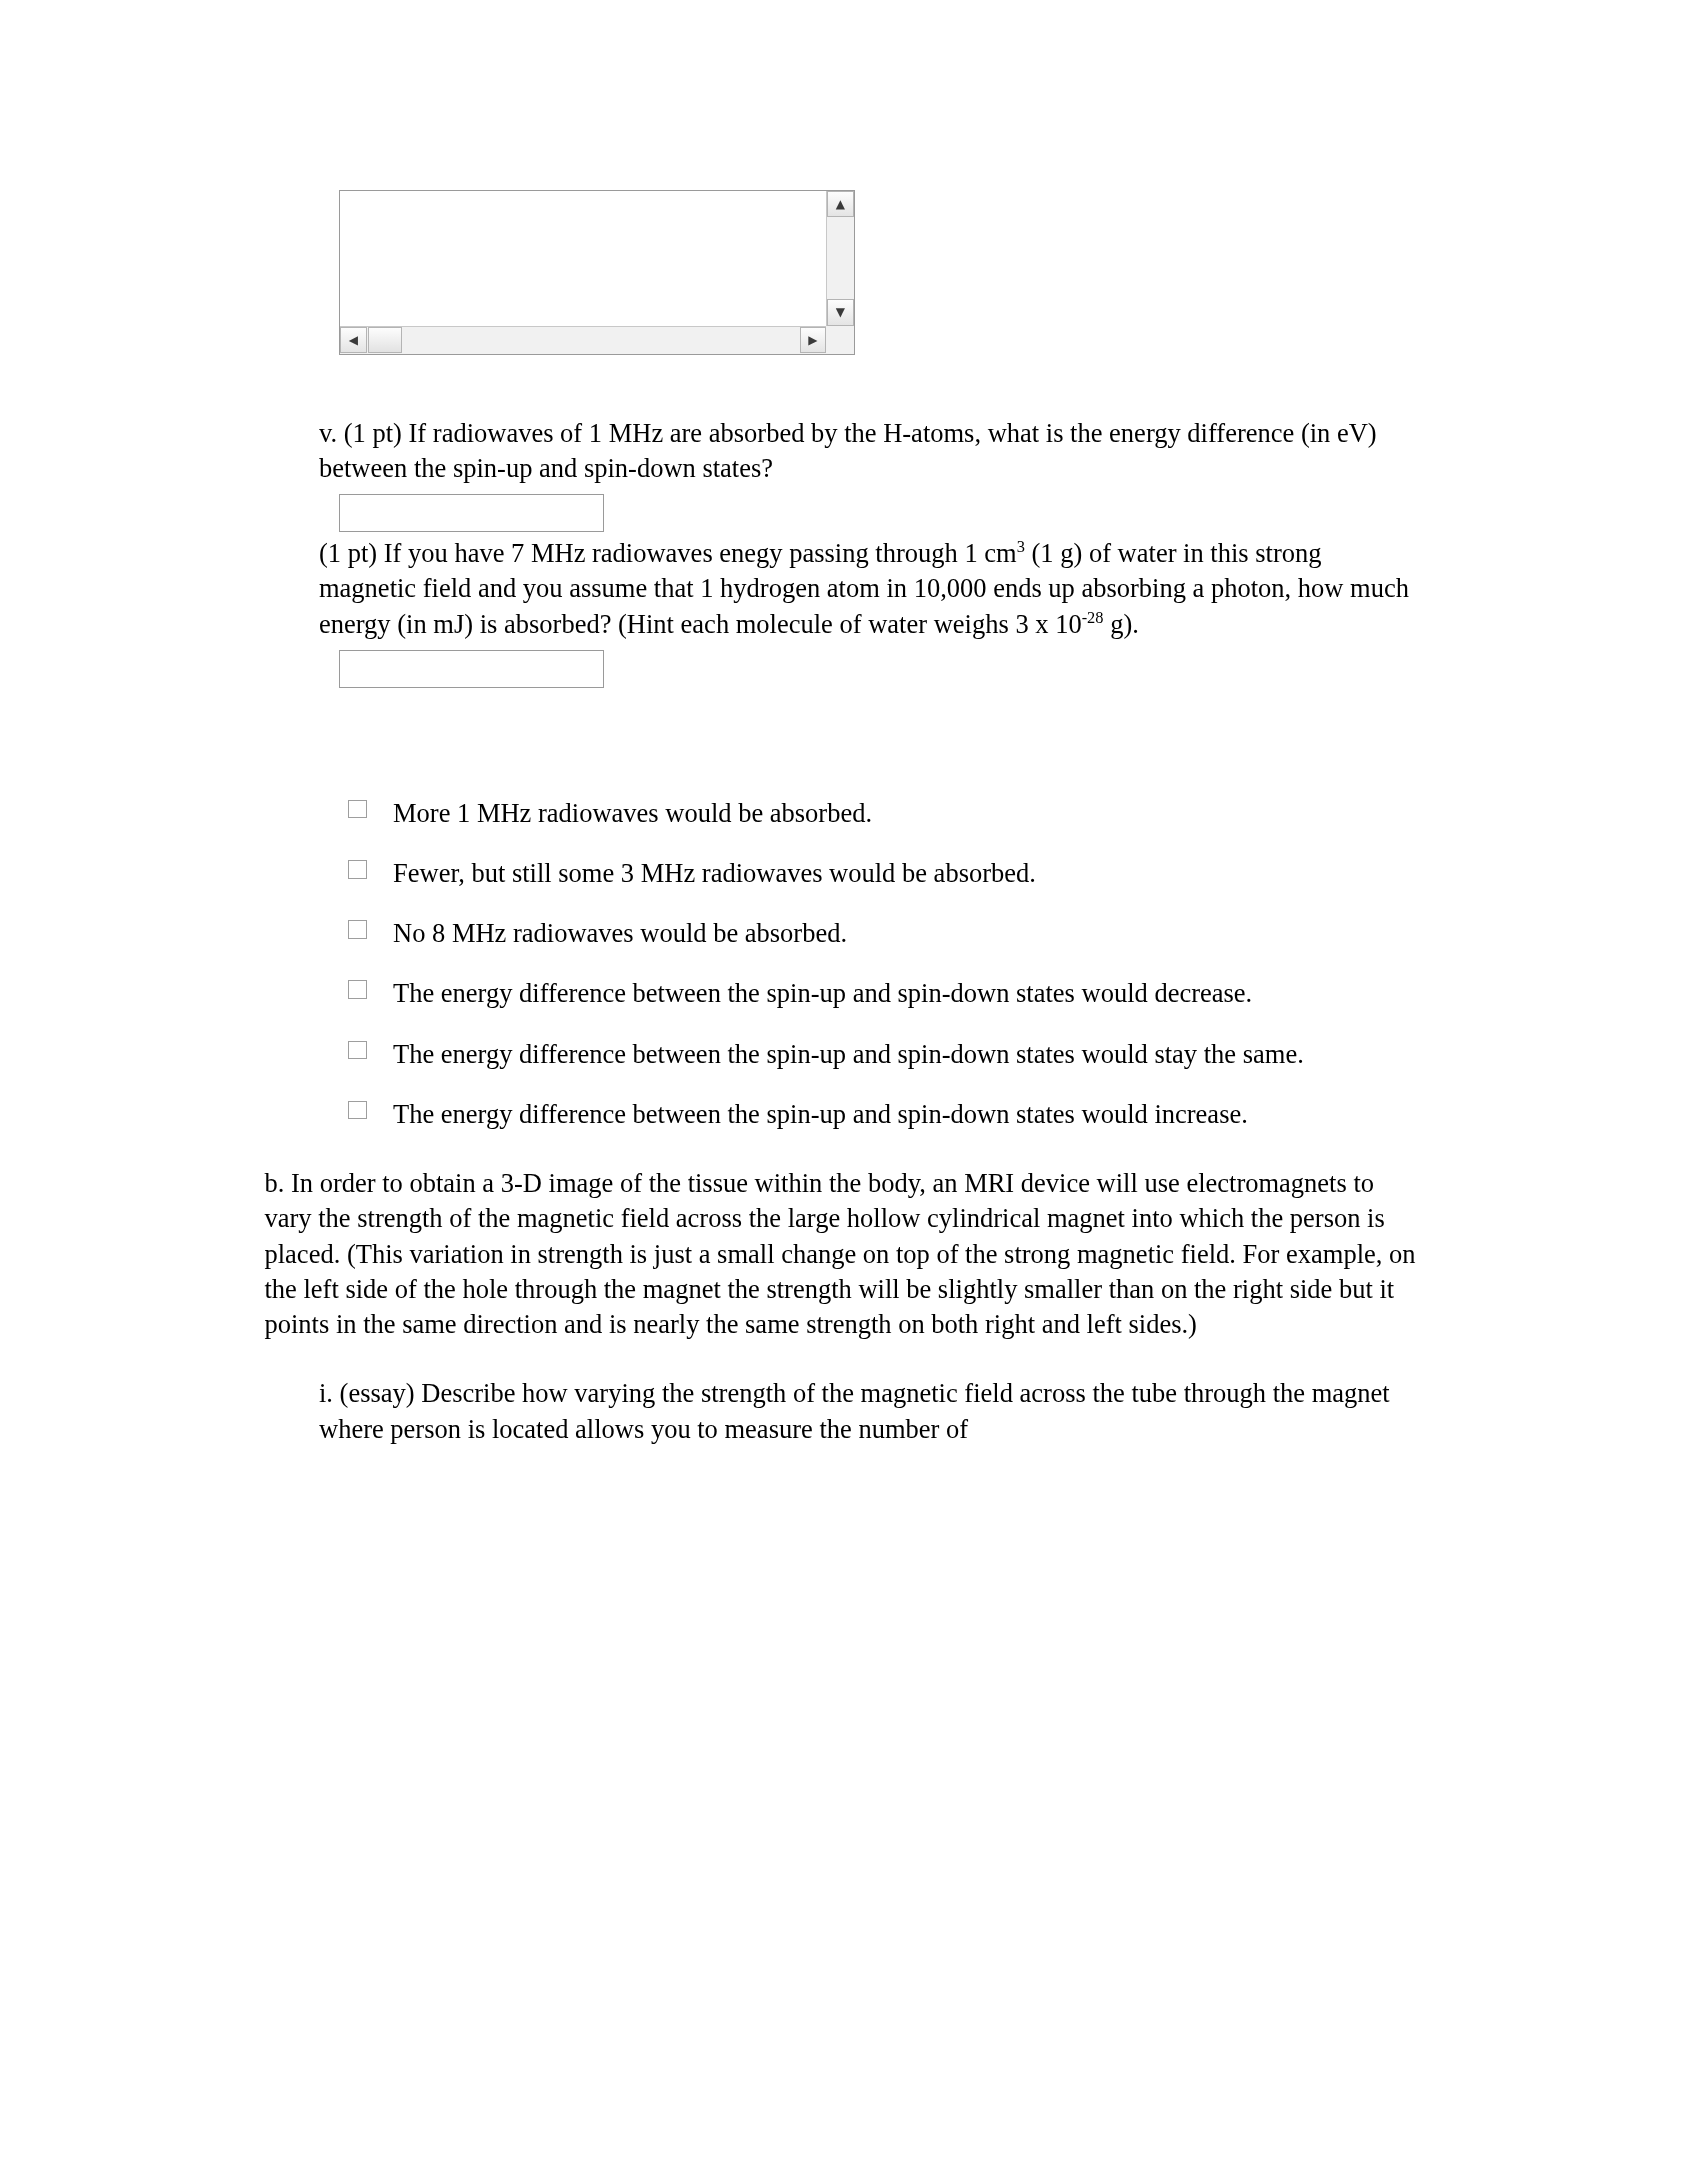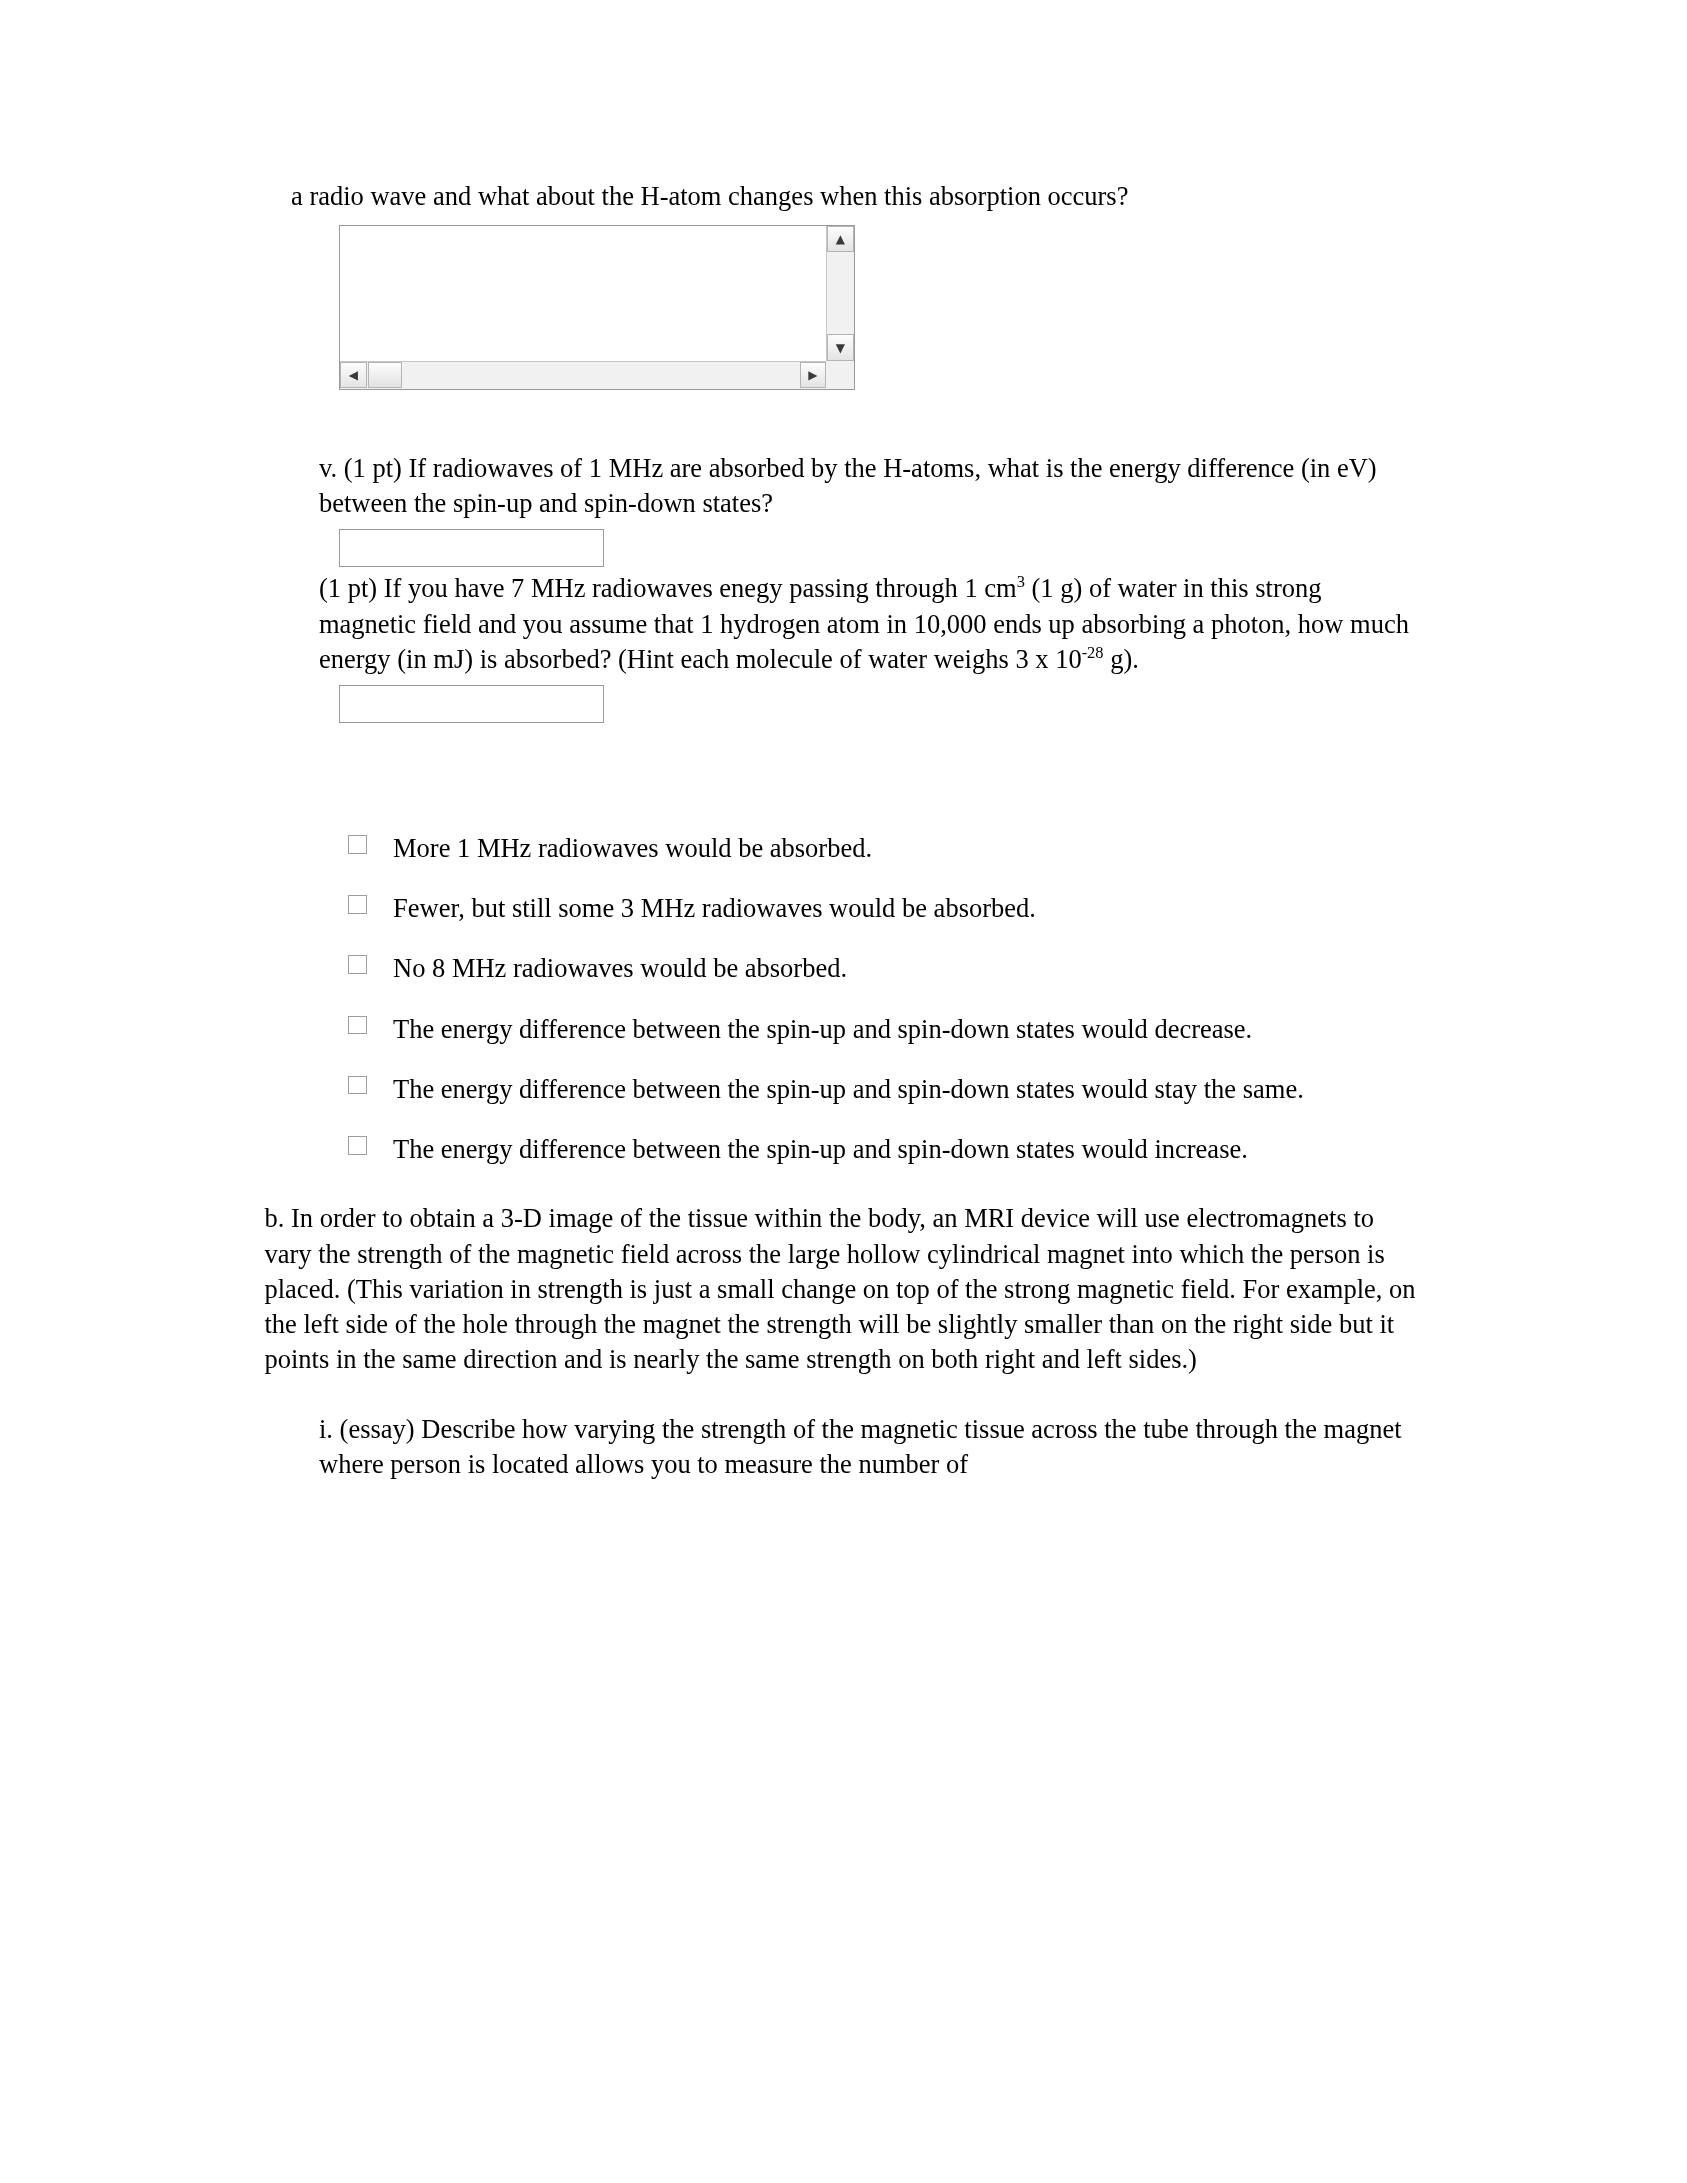--- a/index.html
+++ b/index.html
@@ -145,21 +145,20 @@
     vertical-align: super;
     line-height: 0;
   }
 </style>
 </head>
 <body>
 
 <div class="page">
   <div class="content">
 
-    <p>a radio wave and what about the H-atom changes when this absorption occurs?</p>
 
     <div class="textarea-control">
       <div class="ta-vscroll">
         <div class="arrow-btn arrow-up">▲</div>
         <div class="arrow-btn arrow-down">▼</div>
       </div>
       <div class="ta-hscroll">
         <div class="arrow-btn arrow-left">◀</div>
         <div class="ta-hthumb"></div>
         <div class="arrow-btn arrow-right">▶</div>
@@ -204,17 +203,17 @@
       <span class="checkbox"></span>
       <span>The energy difference between the spin-up and spin-down states would increase.</span>
     </div>
 
     <div class="gap-md"></div>
 
     <p style="margin-left:-26.5px">b. In order to obtain a 3-D image of the tissue within the body, an MRI device will use electromagnets to vary the strength of the magnetic field across the large hollow cylindrical magnet into which the person is placed. (This variation in strength is just a small change on top of the strong magnetic field. For example, on the left side of the hole through the magnet the strength will be slightly smaller than on the right side but it points in the same direction and is nearly the same strength on both right and left sides.)</p>
 
     <div class="gap-md"></div>
 
-    <p class="indent">i. (essay) Describe how varying the strength of the magnetic tissue across the tube through the magnet where person is located allows you to measure the number of</p>
+    <p class="indent">i. (essay) Describe how varying the strength of the magnetic field across the tube through the magnet where person is located allows you to measure the number of</p>
 
   </div>
 </div>
 
 
 </body></html>

